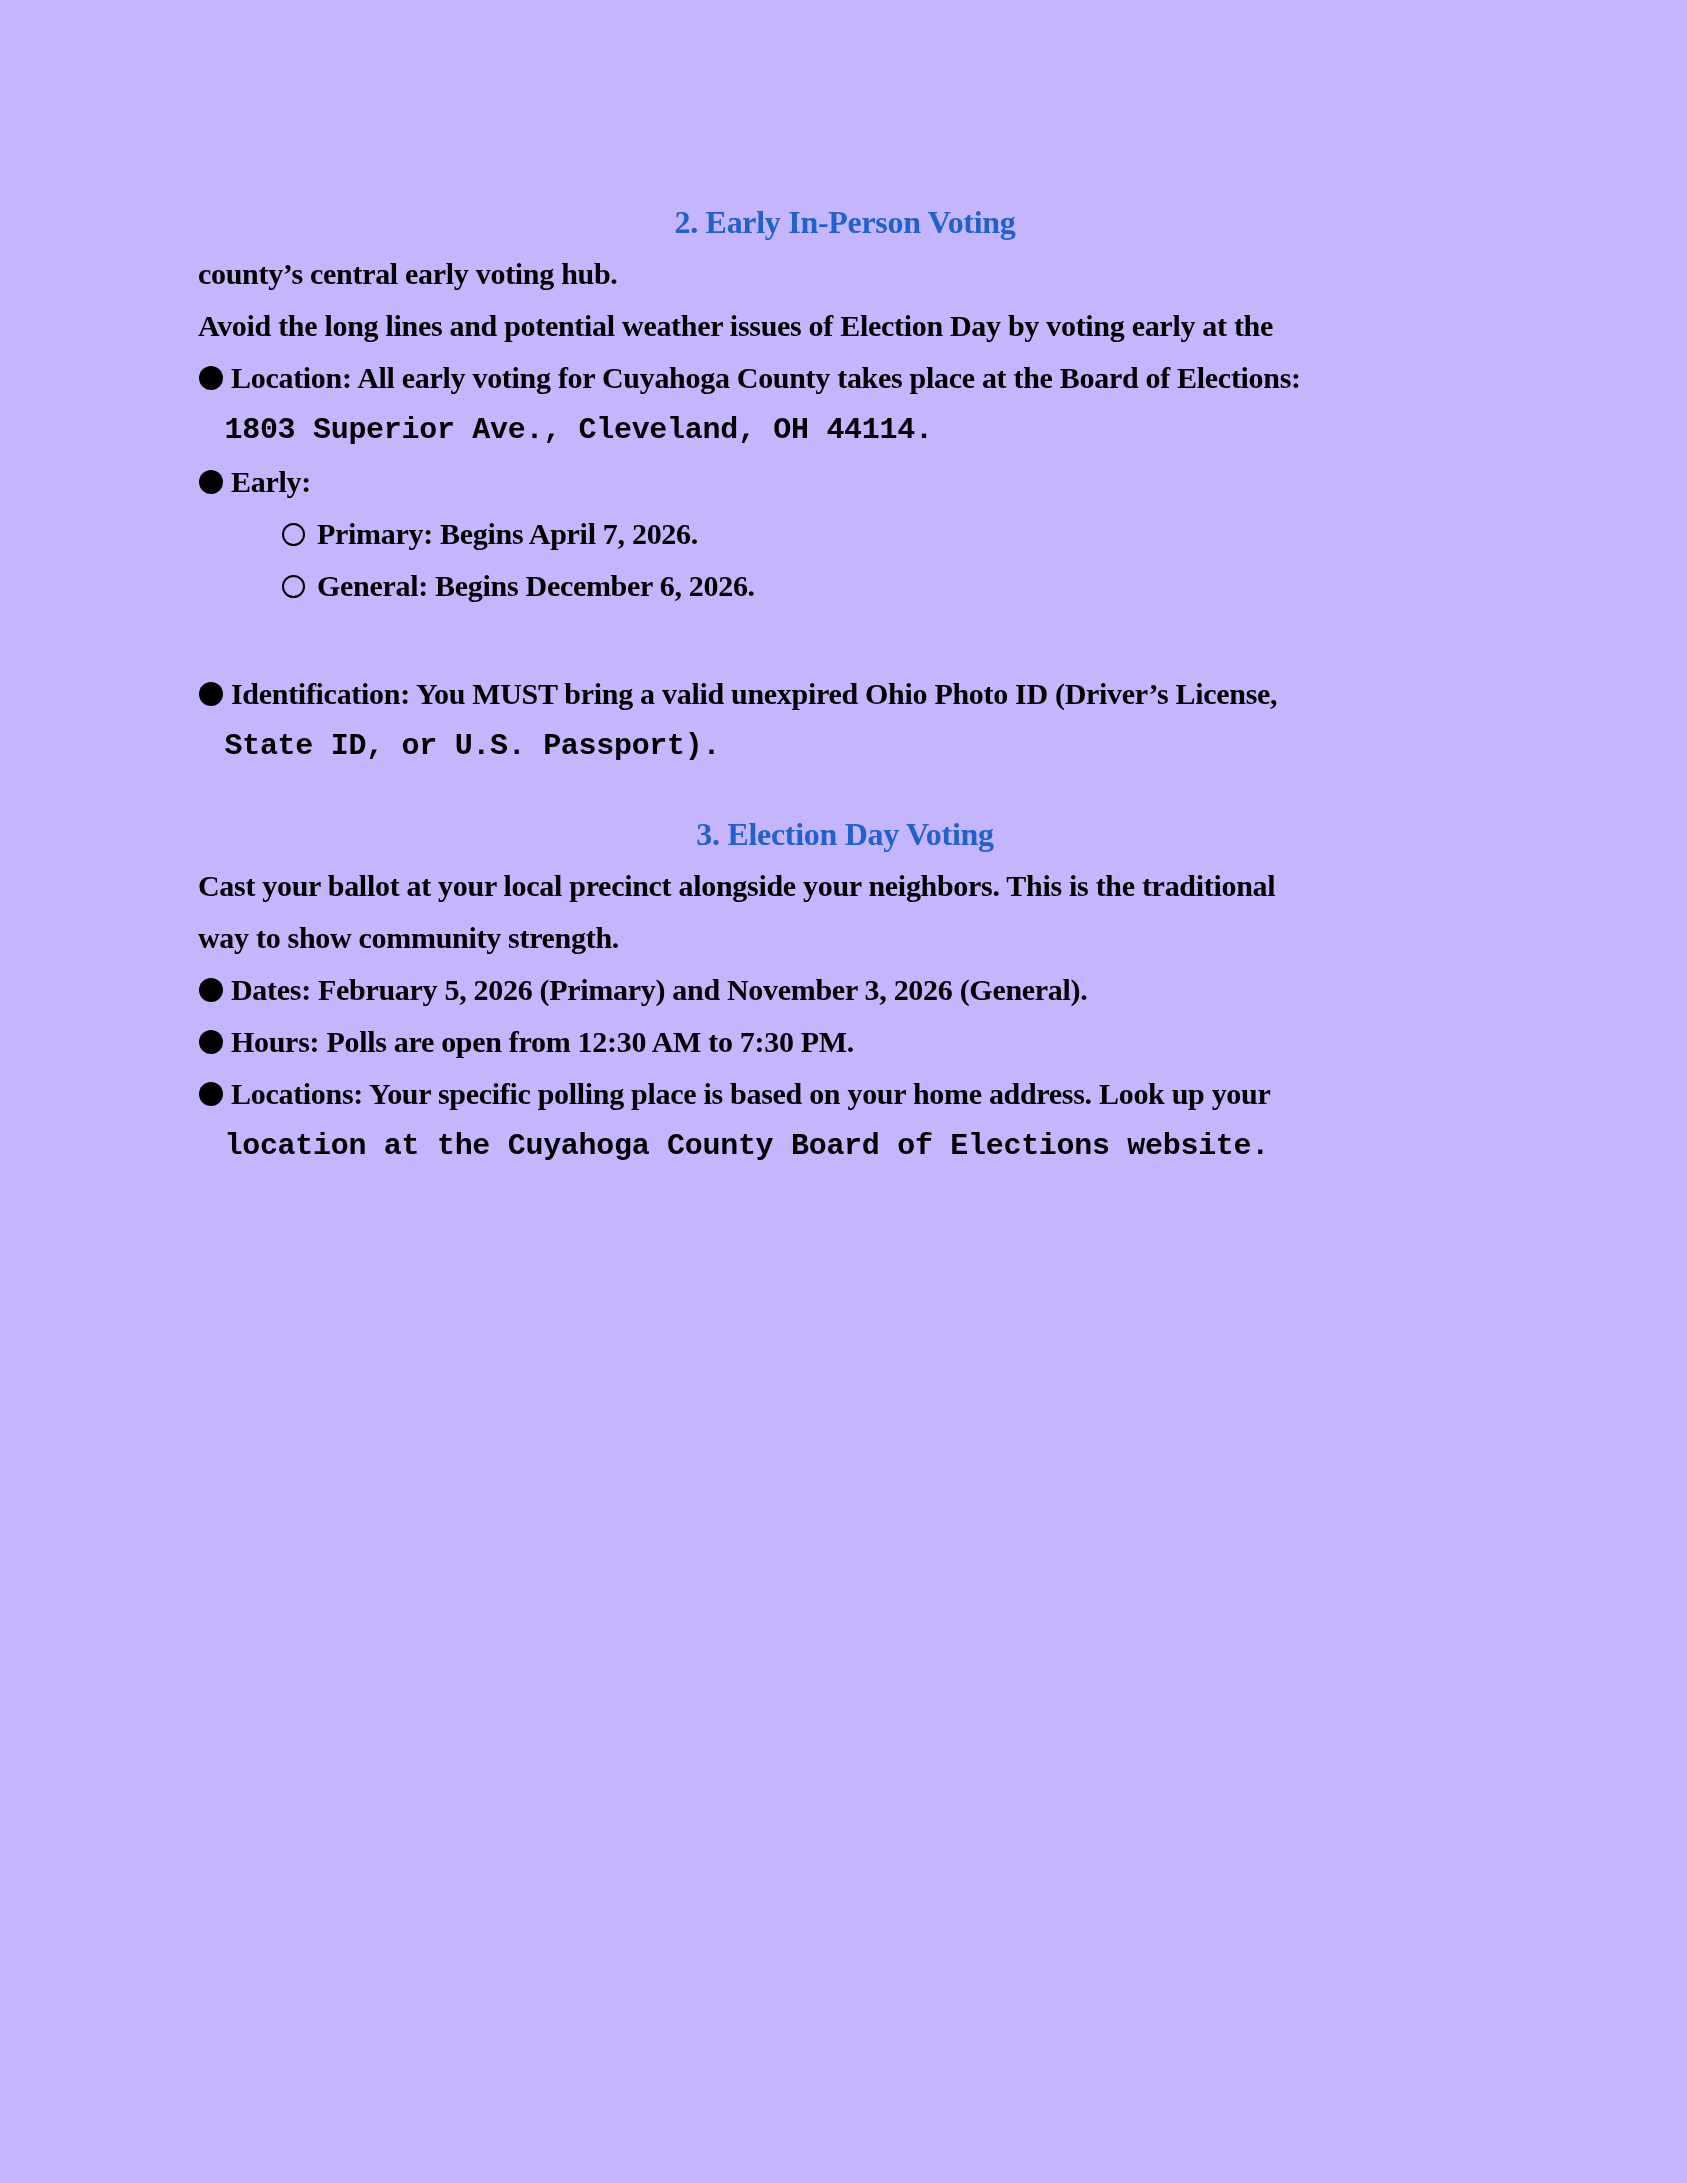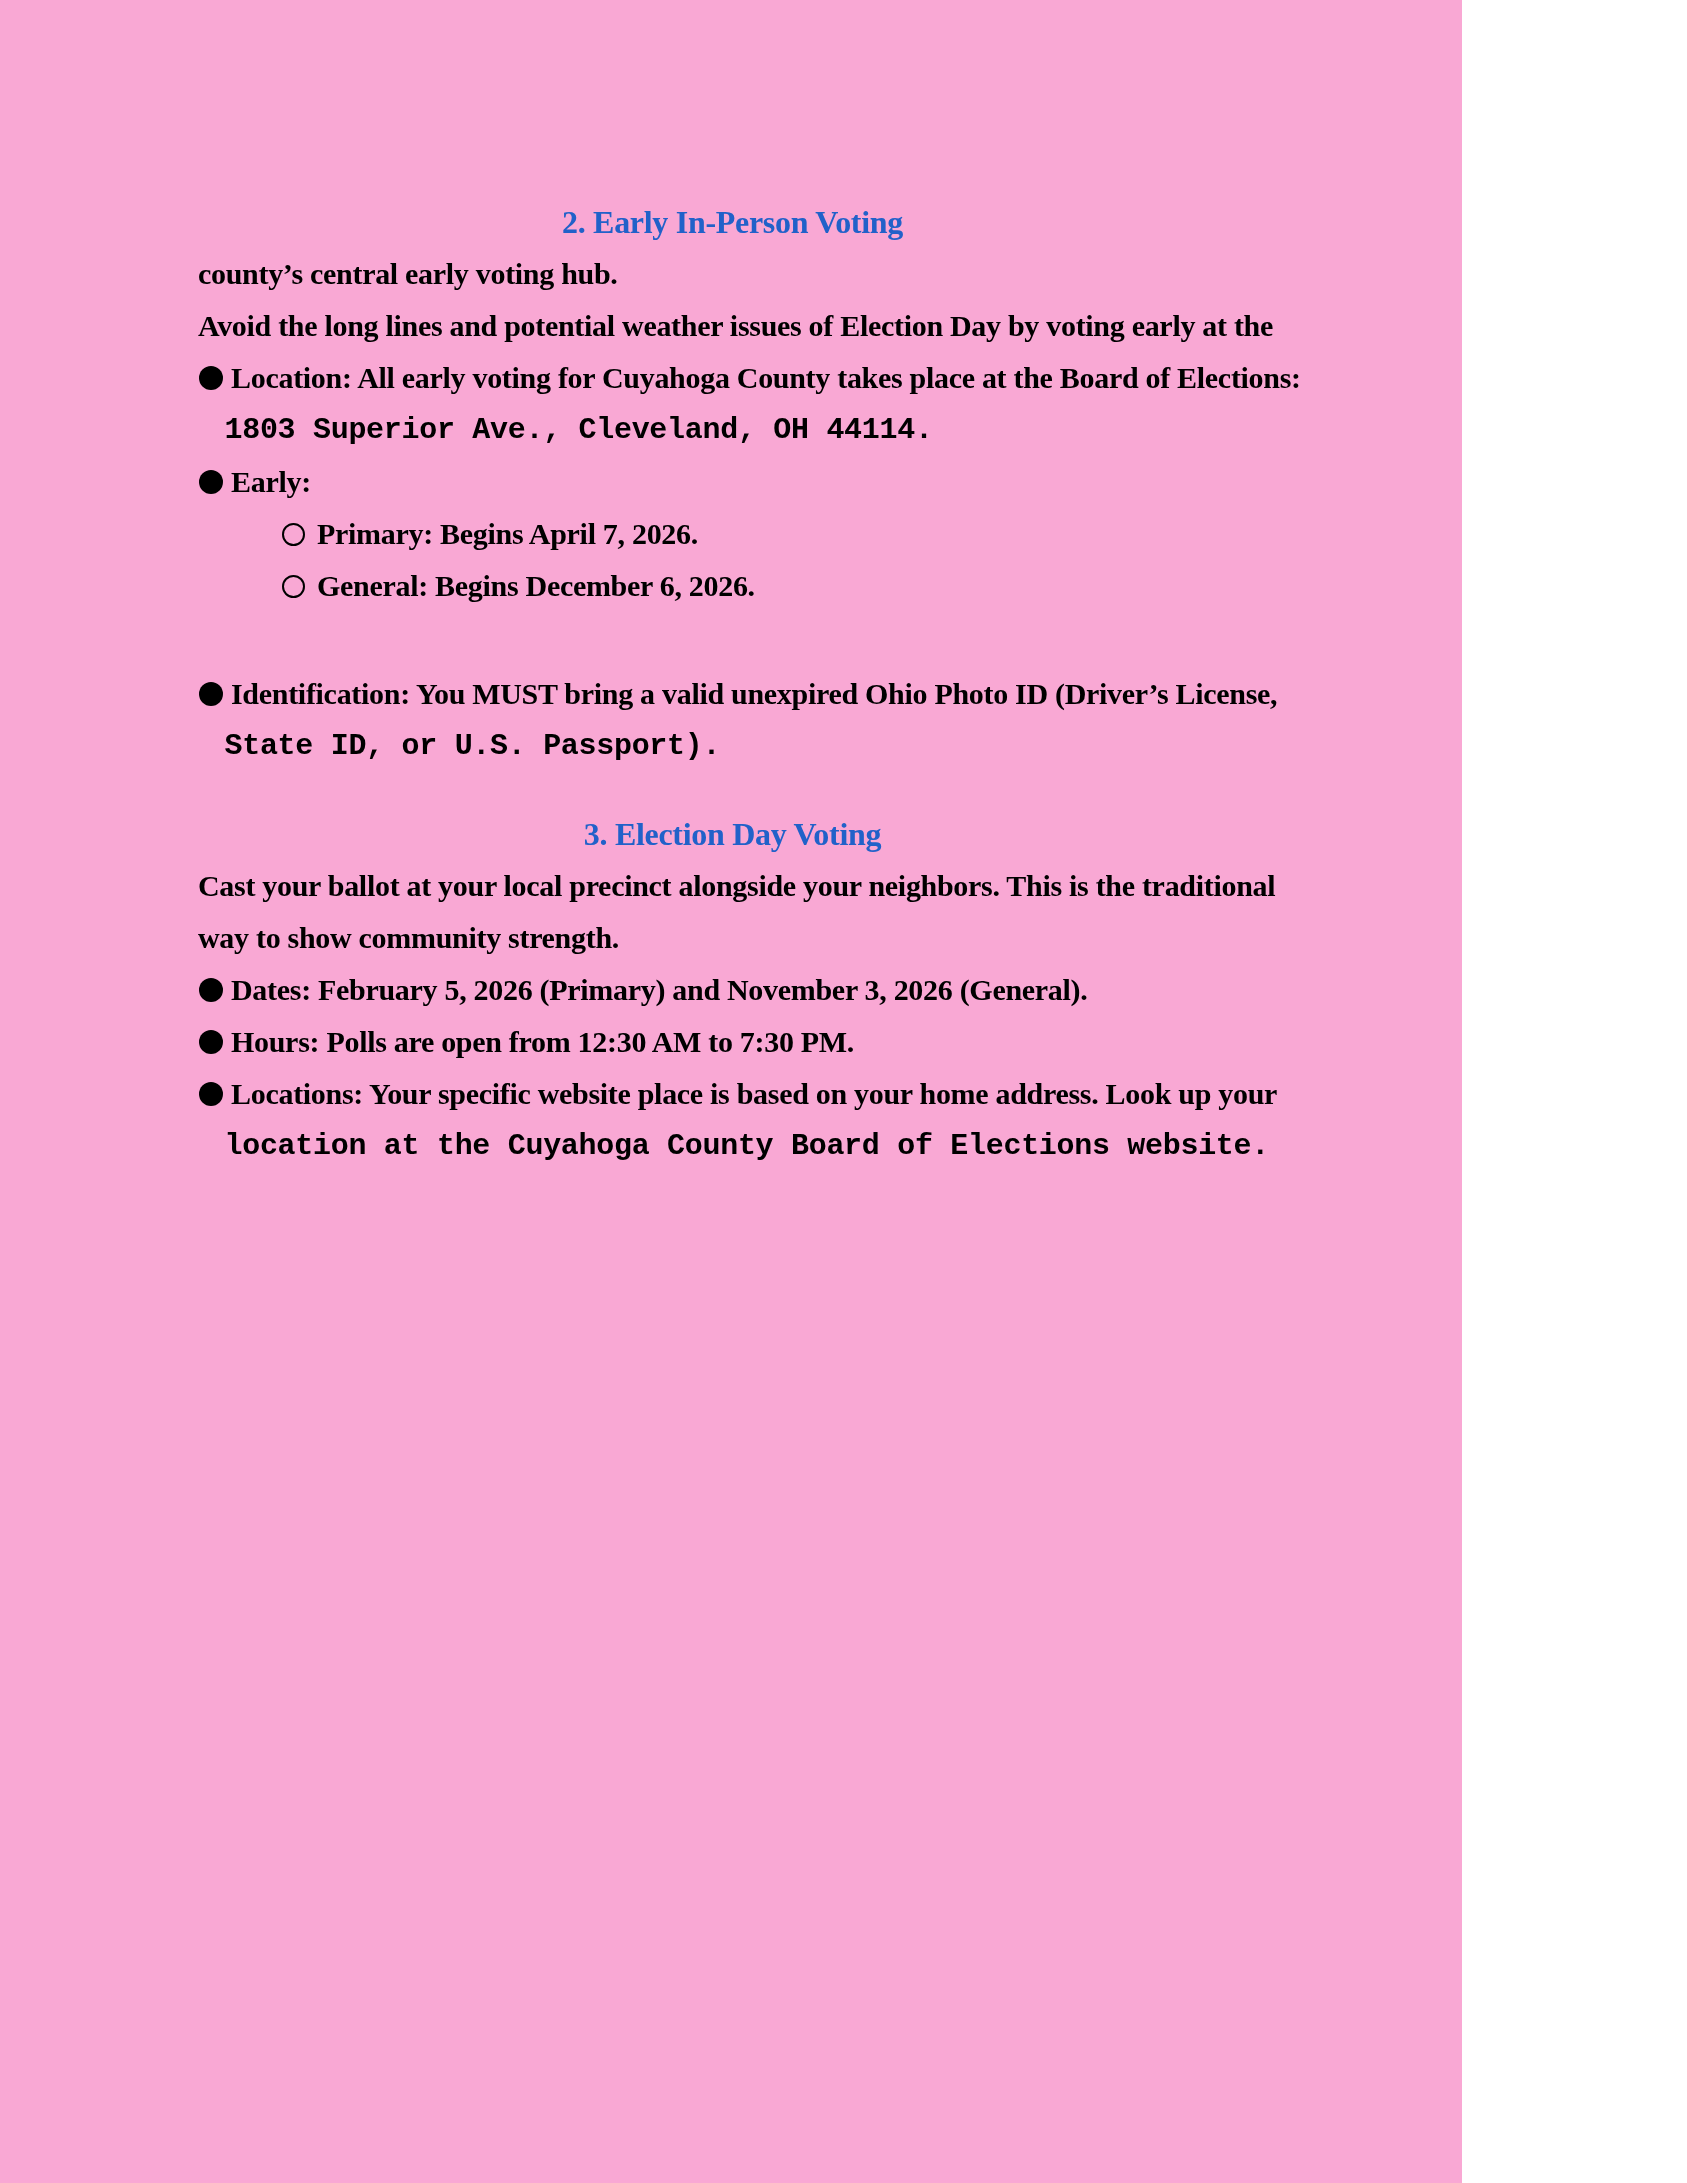--- a/index.html
+++ b/index.html
@@ -1,20 +1,20 @@
 <!DOCTYPE html>
 <html style="--accent: #2161c9; --ink: #000000;font-size:10.6px"><head>
 <meta charset="utf-8">
 <style>
   :root { --accent:#2161c9; --ink:#000000; }
   html,body { margin:0; padding:0; background:#ffffff; }
   .page {
     position:relative;
-    width:1462px; height:2183px;
-    background:#f9a8d4;
+    width:1687px; height:2183px;
+    background:#c4b5fd;
     box-sizing:border-box;
     padding:196px 195px 0 198px;
     font-family:"Liberation Serif","DejaVu Serif",serif;
     font-weight:700;
     font-size:30px;
     line-height:52px;
     letter-spacing:-0.3px;
     color:var(--ink);
   }
   h1.heading {
@@ -102,18 +102,18 @@
     <span>Dates: February 5, 2026 (Primary) and November 3, 2026 (General).</span>
   </div>
 
   <div class="row li1">
     <span class="dot"></span>
     <span>Hours: Polls are open from 12:30 AM to 7:30 PM.</span>
   </div>
 
   <div class="row li1">
     <span class="dot"></span>
-    <span>Locations: Your specific website place is based on your home address. Look up your</span>
+    <span>Locations: Your specific polling place is based on your home address. Look up your</span>
   </div>
   <div class="row cont1">location at the Cuyahoga County Board of Elections website.</div>
 
 </div>
 
 
 </body></html>

